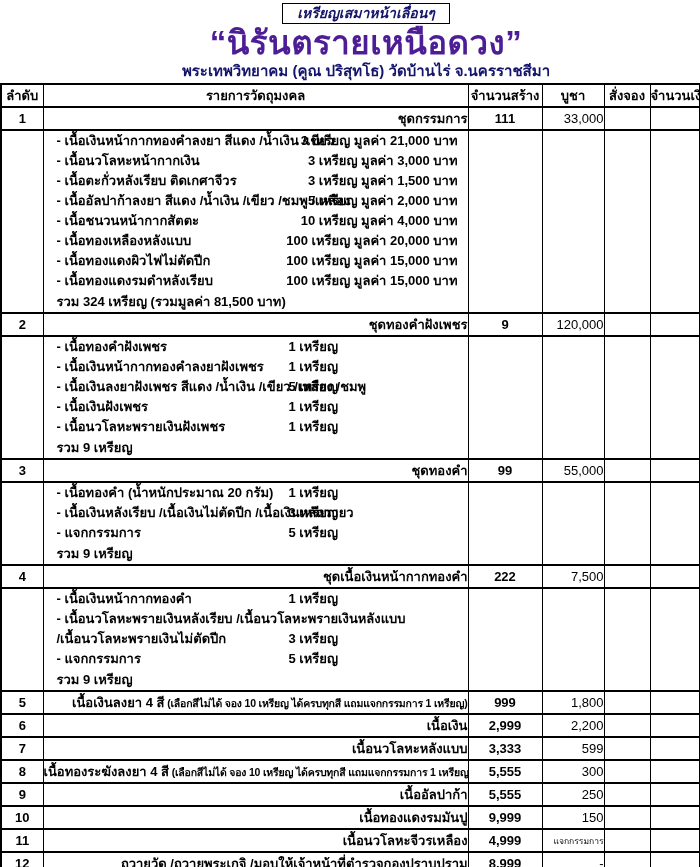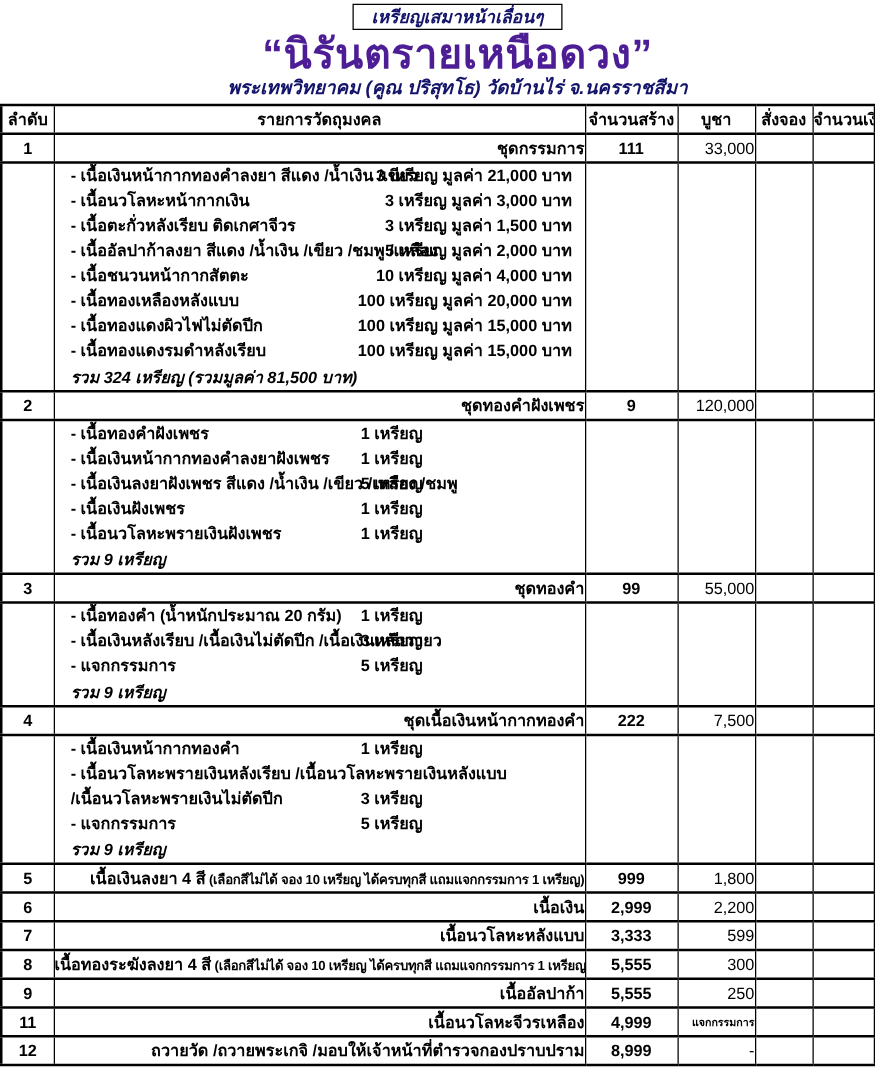--- a/index.html
+++ b/index.html
@@ -5,48 +5,48 @@
   html,body{margin:0;padding:0;background:#fff;color:#000;
     font-family:"Liberation Sans","DejaVu Sans",sans-serif;}
   .page{width:700px;height:867px;margin:0 auto;background:#fff;overflow:hidden;box-sizing:border-box;}
 
   
   .hdr{ text-align:center;margin-left:32px; }
   .type-box{display:inline-block;border:1px solid #000;padding:1px 14px;margin-top:3px;
     font-size:14px;font-weight:bold;font-style:italic;color:#14146b;line-height:17px;}
   .title{font-size:33px;font-weight:bold;color:#4c1d95;line-height:36px;margin-top:1px;
     letter-spacing:.5px;}
-  .subtitle{font-size:15px;font-weight:bold;font-style:italic;color:#14146b;line-height:18px;
+  .subtitle{font-size:15px;font-weight:bold;color:#14146b;line-height:18px;
     margin:1px 0 3px 0;}
 
   
   table.order{border-collapse:collapse;table-layout:fixed;width:699px;margin:0;
     border:2px solid #000;}
   table.order th, table.order td{border-left:1px solid #000;border-right:1px solid #000;
     border-top:2px solid #000;border-bottom:2px solid #000;
     padding:0;vertical-align:middle;box-sizing:border-box;overflow:hidden;}
   thead th{height:23px;font-size:13px;font-weight:bold;text-align:center;white-space:nowrap;}
   tr.main-row td{height:23px;}
   tr.simple-row td{height:20px;}
   .no-cell{text-align:center;font-size:13px;font-weight:bold;}
   .item-cell{text-align:right;font-size:13px;font-weight:bold;padding-left:4px;white-space:nowrap;}
   .item-cell .note{font-size:10.5px;font-weight:600;letter-spacing:-.2px;}
   .made-cell{text-align:center;font-size:13px;font-weight:bold;}
   .price-cell{text-align:right;font-size:13px;font-weight:normal;}
-  .price-cell.small{font-size:8.5px;font-weight:bold;}
+  .price-cell.small{font-size:8.5px;font-weight:normal;}
   .empty-cell{background:#fff;}
 
   
   td.sub-cell{padding:1px 0 1px 0;}
   .sub-line{position:relative;padding-left:13px;font-size:13px;font-weight:bold;
     line-height:20px;height:20px;white-space:nowrap;}
   .sub-line .qty-right{position:absolute;right:10px;top:0;}
   .sub-line .qty-mid{position:absolute;left:245px;top:0;}
   .total-line{padding-left:13px;font-size:13px;font-weight:bold;line-height:21px;height:21px;
-    white-space:nowrap;font-style:italic;}
+    white-space:nowrap;}
 </style>
 </head>
 <body>
 
 <div class="page">
 
   <div class="hdr">
     <div class="type-box">
       <span>เหรียญเสมาหน้าเลื่อนๆ</span>
     </div>
@@ -200,20 +200,28 @@
         </tr>
         <tr class="simple-row">
           <td class="no-cell">9</td>
           <td class="item-cell"><span>เนื้ออัลปาก้า</span></td>
           <td class="made-cell">5,555</td>
           <td class="price-cell">250</td>
           <td class="empty-cell"></td>
           <td class="empty-cell"></td>
         </tr>
         <tr class="simple-row">
+          <td class="no-cell">10</td>
+          <td class="item-cell"><span>เนื้อทองแดงรมมันปู</span></td>
+          <td class="made-cell">9,999</td>
+          <td class="price-cell">150</td>
+          <td class="empty-cell"></td>
+          <td class="empty-cell"></td>
+        </tr>
+        <tr class="simple-row">
           <td class="no-cell">11</td>
           <td class="item-cell"><span>เนื้อนวโลหะจีวรเหลือง</span></td>
           <td class="made-cell">4,999</td>
           <td class="price-cell small">แจกกรรมการ</td>
           <td class="empty-cell"></td>
           <td class="empty-cell"></td>
         </tr>
         <tr class="simple-row">
           <td class="no-cell">12</td>
           <td class="item-cell"><span>ถวายวัด /ถวายพระเกจิ /มอบให้เจ้าหน้าที่ตำรวจกองปราบปราม</span></td>

